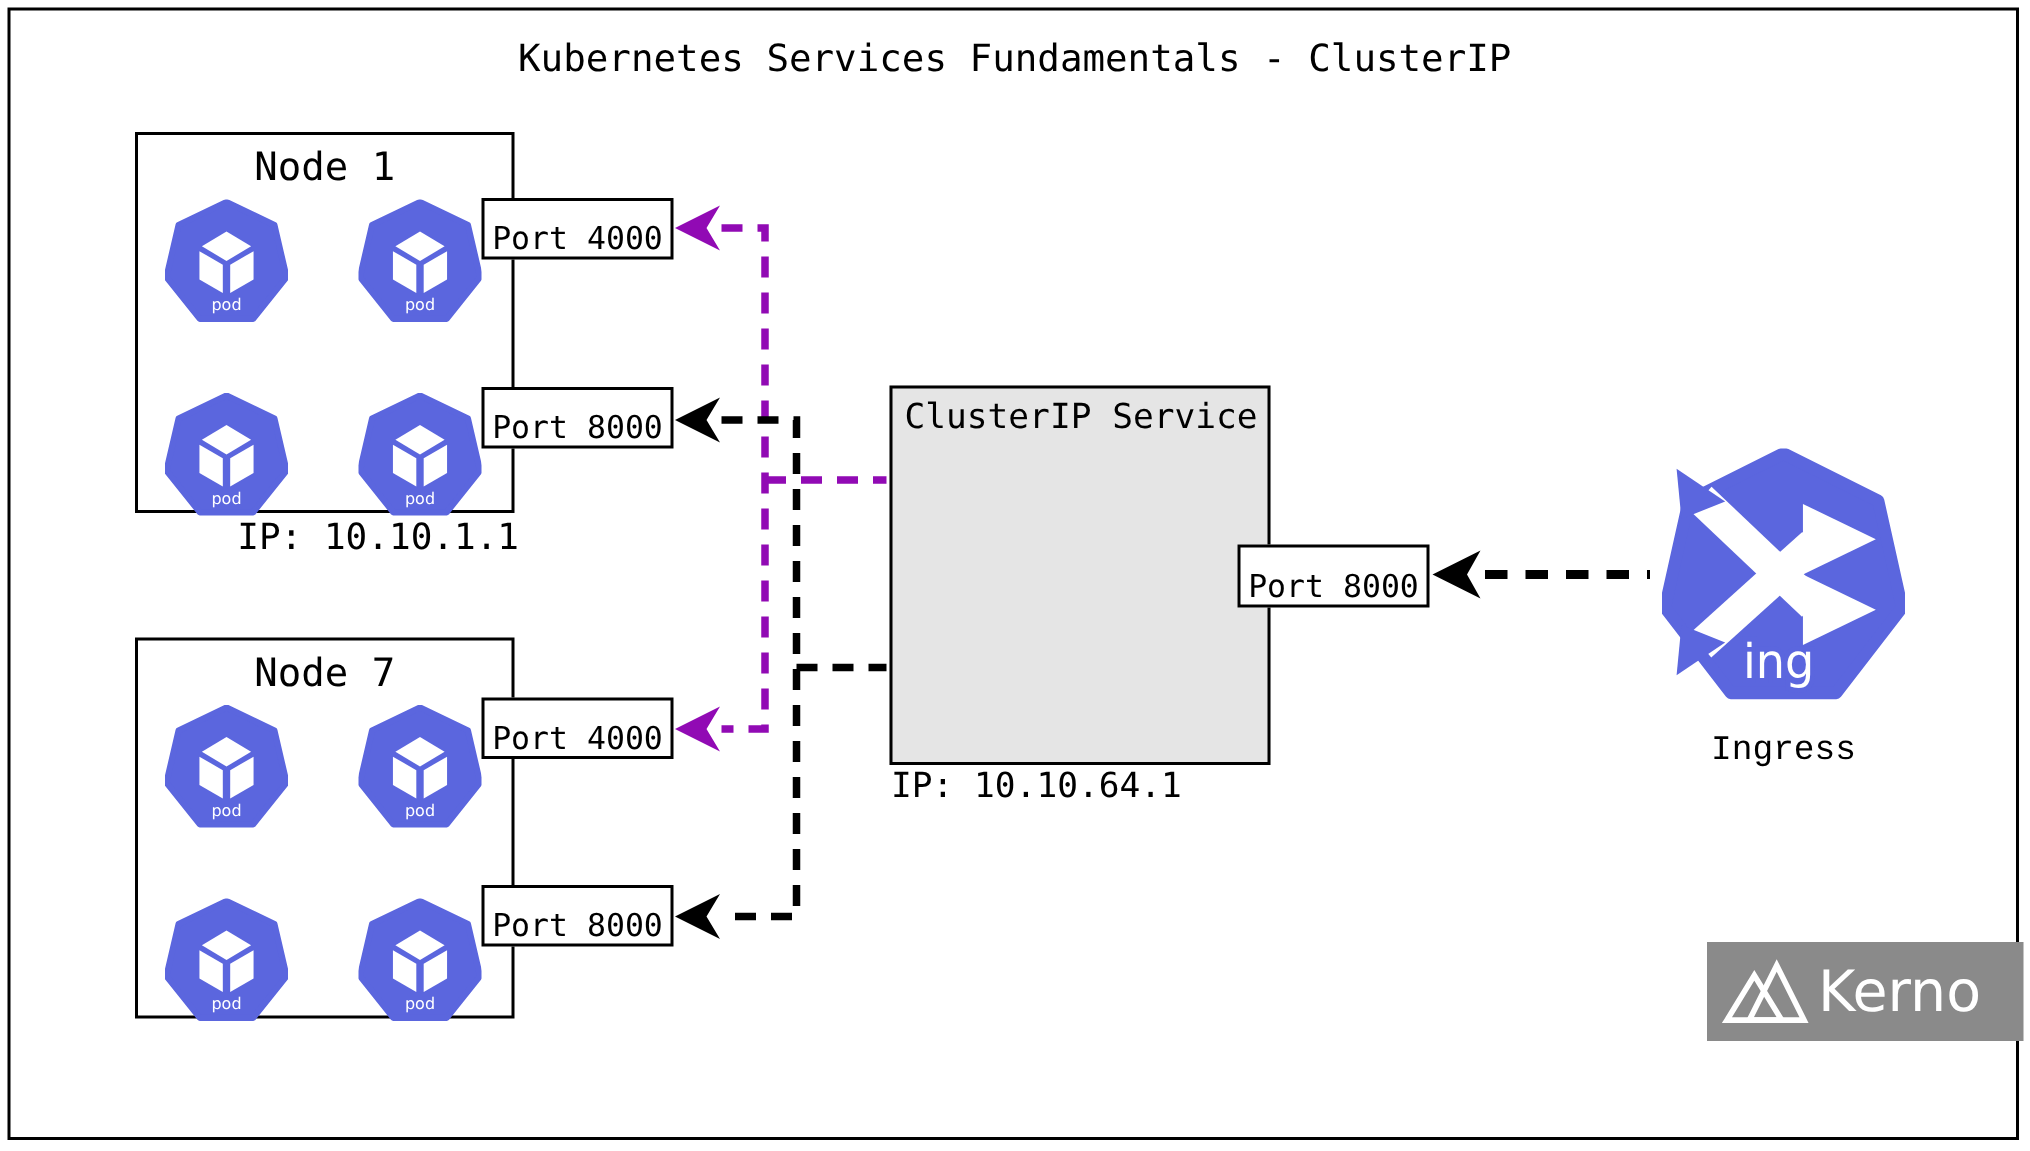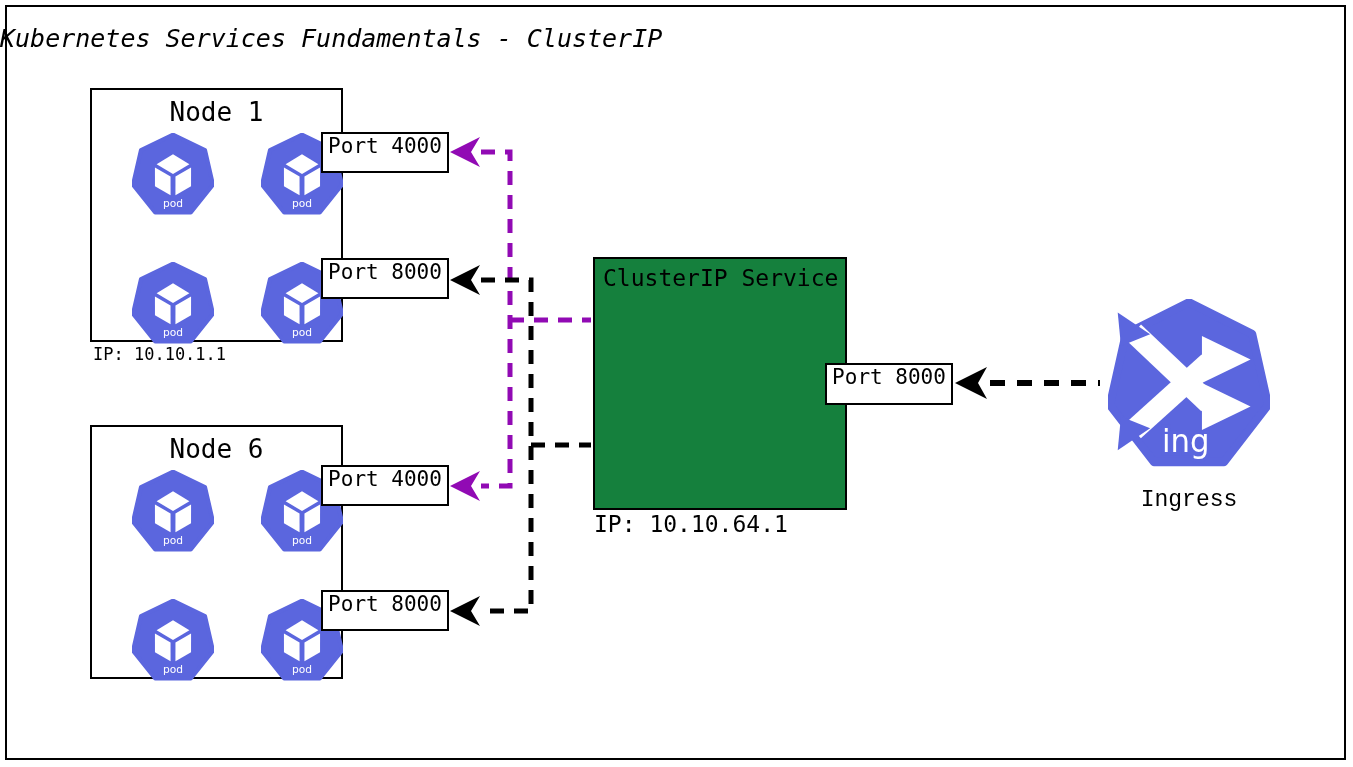--- a/index.html
+++ b/index.html
@@ -6,51 +6,51 @@
   .canvas {
     position:relative; width:1353px; height:767px; background:#ffffff;
     font-family:"DejaVu Sans Mono", monospace; color:#000; overflow:hidden;
   }
   .frame {
     position:absolute; left:5px; top:5px; width:1341px; height:755px;
     border:2px solid #000; box-sizing:border-box;
   }
   .title {
     position:absolute; left:0; top:24px; width:100%;
-    font-size:25px; letter-spacing:0px;font-style:italic;
+    text-align:center; font-size:25px; letter-spacing:0px;
   }
   .nodebox {
     position:absolute; width:253px; height:254px; border:2.5px solid #000;
     box-sizing:border-box; background:#fff;
   }
   .node-title {
     position:absolute; left:0; top:7px; width:100%;
     text-align:center; font-size:26px;
   }
   .pod-grid {
-    position:absolute; left:40px; top:43px;
+    position:absolute; left:18px; top:43px;
     display:grid; grid-template-columns:82px 82px; grid-template-rows:82px 82px;
     column-gap:20px; row-gap:22px;gap:47px;
   }
   .pod { width:82px; height:82px; display:block; }
   .pod-hept { fill:var(--pod-blue); stroke:var(--pod-blue); stroke-width:5; stroke-linejoin:round; }
   .cube-face { fill:#ffffff; }
   .pod-text { fill:#ffffff; font-family:"DejaVu Sans", sans-serif; font-size:13px; text-anchor:middle; }
   .ip-label {
-    position:absolute; width:253px; text-align:left; font-size:17px;
+    position:absolute; width:253px; text-align:right; font-size:24px;
   }
   .port {
     position:absolute; width:128px; height:41px; background:#fff;
     border:2.5px solid #000; box-sizing:border-box;
-    display:flex; align-items:flex-start; justify-content:center;
+    display:flex; align-items:flex-end; justify-content:center;
     font-size:21px; z-index:4;
   }
   .servicebox {
     position:absolute; left:593px; top:257px; width:254px; height:253px;
-    border:2.5px solid #000; box-sizing:border-box; background:#15803d;
+    border:2.5px solid #000; box-sizing:border-box; background:#e5e5e5;
   }
   .service-title {
     position:absolute; left:8px; top:6px; font-size:23px; white-space:nowrap;
   }
   .service-ip {
     position:absolute; left:594px; top:511px; font-size:23px; white-space:nowrap;
   }
   .overlay { position:absolute; left:0; top:0; z-index:6; pointer-events:none; }
   .dash-purple { stroke:var(--arrow-purple); fill:none; stroke-width:5; stroke-dasharray:14 10; }
   .head-purple { fill:var(--arrow-purple); }
@@ -117,21 +117,21 @@
         <polygon class="cube-face" points="50,26 70,38 50,50 30,38"></polygon>
         <polygon class="cube-face" points="28,42 47,53 47,76 28,65"></polygon>
         <polygon class="cube-face" points="72,42 53,53 53,76 72,65"></polygon>
         <text class="pod-text" x="50" y="90">pod</text>
       </svg>
     </div>
   </div>
   <div class="ip-label" style="left:93px;top:344px">IP: 10.10.1.1</div>
 
   <div class="nodebox" style="left:90px;top:425px">
-    <div class="node-title">Node 6</div>
+    <div class="node-title">Node 7</div>
     <div class="pod-grid">
       <svg class="pod" viewBox="0 0 100 100">
         <polygon class="pod-hept" points="50,2 89,20.8 98.8,63.1 71.7,97 28.3,97 1.2,63.1 11,20.8"></polygon>
         <polygon class="cube-face" points="50,26 70,38 50,50 30,38"></polygon>
         <polygon class="cube-face" points="28,42 47,53 47,76 28,65"></polygon>
         <polygon class="cube-face" points="72,42 53,53 53,76 72,65"></polygon>
         <text class="pod-text" x="50" y="90">pod</text>
       </svg>
       <svg class="pod" viewBox="0 0 100 100">
         <polygon class="pod-hept" points="50,2 89,20.8 98.8,63.1 71.7,97 28.3,97 1.2,63.1 11,20.8"></polygon>
@@ -183,20 +183,27 @@
     <line class="ing-bar" x1="16" y1="20" x2="62" y2="62"></line>
     <polygon class="ing-head" points="58,50 88,64 58,78"></polygon>
     <line class="ing-bar" x1="16" y1="78" x2="62" y2="38"></line>
     <polygon class="ing-head" points="58,22 88,36 58,50"></polygon>
     <polygon class="ing-notch" points="6,8 26,21 8,28"></polygon>
     <polygon class="ing-notch" points="6,90 26,77 8,70"></polygon>
     <text class="ing-text" x="48" y="91">ing</text>
   </svg>
   <div class="ingress-label">Ingress</div>
 
+  <div class="kerno-box">
+    <svg width="58" height="52" viewBox="0 0 70 58">
+      <polygon class="kerno-tri" points="4,52 26,16 48,52"></polygon>
+      <polygon class="kerno-tri" points="22,52 44,8 66,52"></polygon>
+    </svg>
+    <span class="kerno-text">Kerno</span>
+  </div>
 
   <svg class="overlay" width="1353" height="767" viewBox="0 0 1353 767">
 
     <path class="dash-purple" d="M481,152 H510 V486 H481 M510,320 H591"></path>
     <path class="head-purple" d="M450,152 L480,137 L471,152 L480,167 Z M450,486 L480,471 L471,486 L480,501 Z"></path>
 
     <path class="dash-black" d="M481,280 H531 V611 H481 M531,445 H591"></path>
     <path class="head-black" d="M450,280 L480,265 L471,280 L480,295 Z M450,611 L480,596 L471,611 L480,626 Z"></path>
 
     <path class="dash-black-wide" d="M990,383 H1100"></path>

